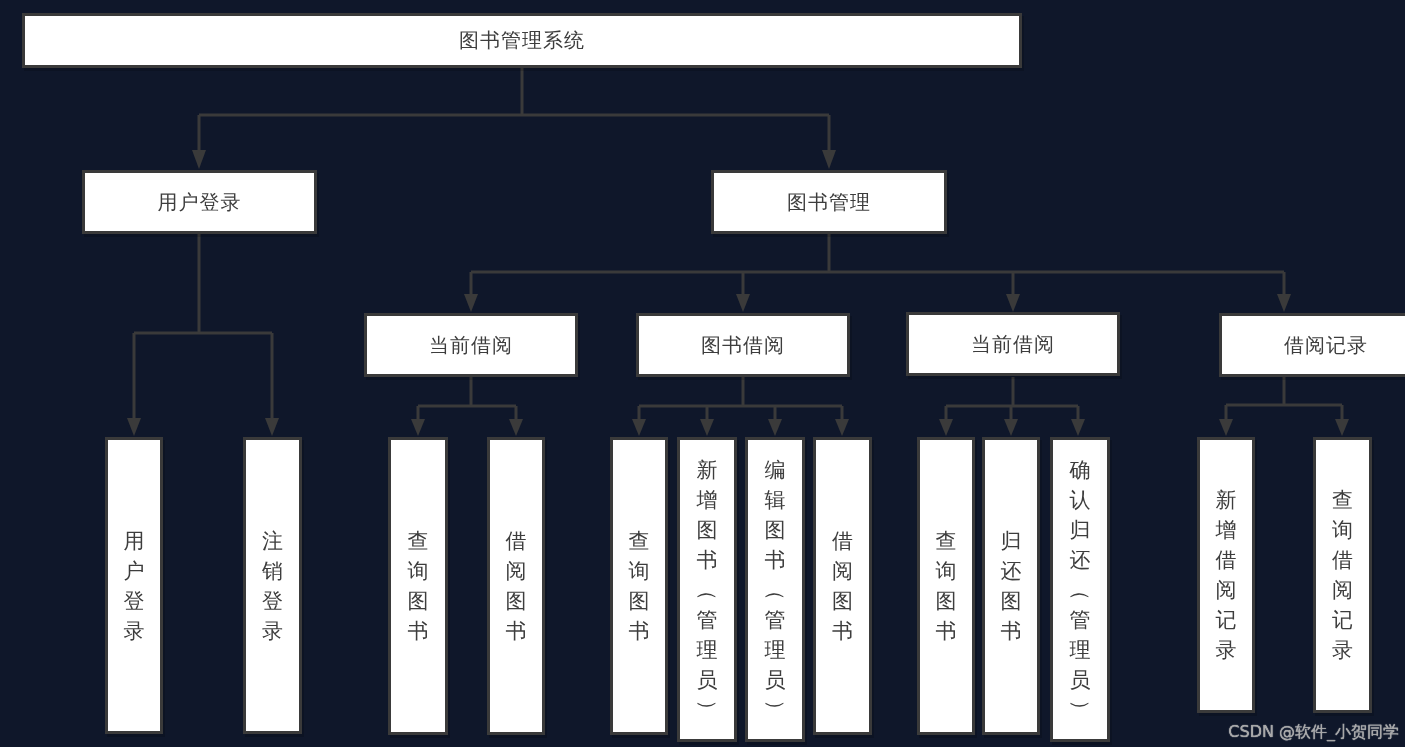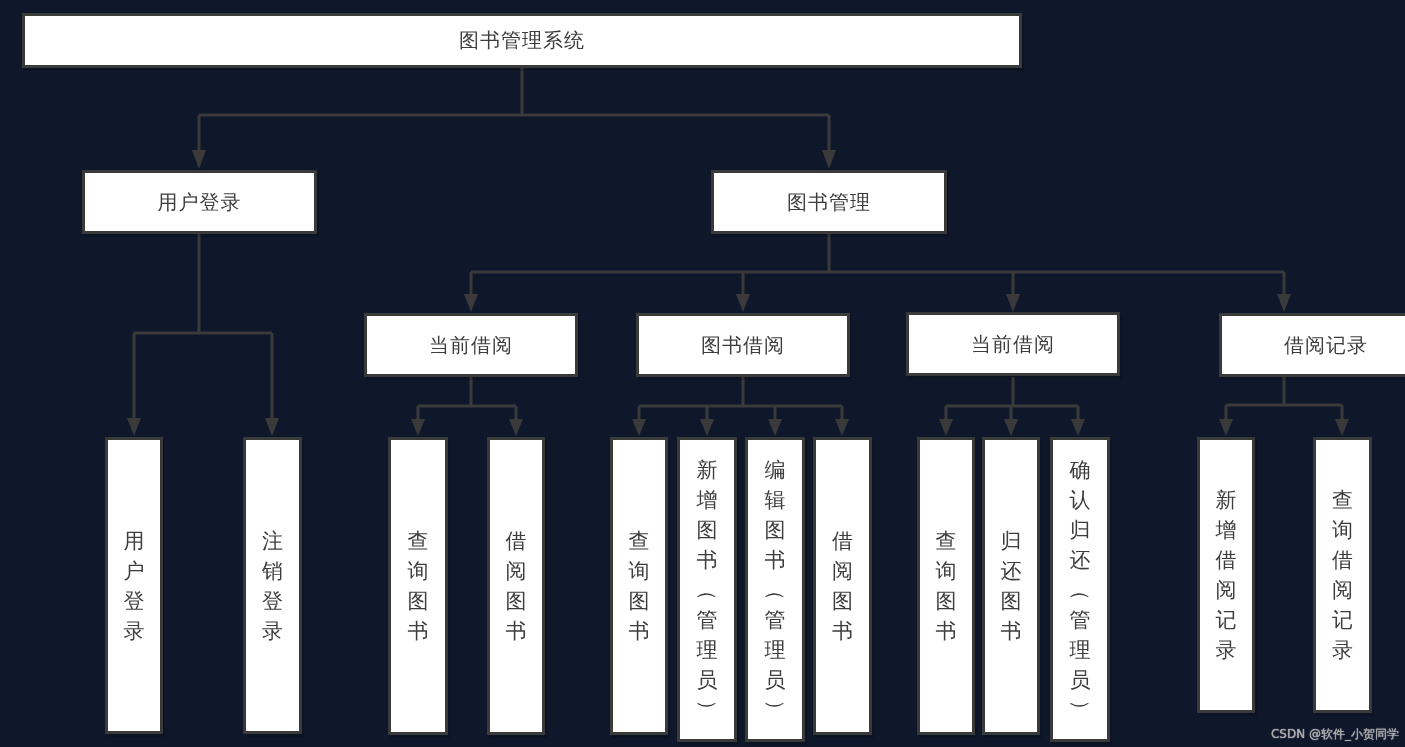--- a/index.html
+++ b/index.html
@@ -13,21 +13,21 @@
     border:3px solid #3a3a3a; color:#3d3d3d; z-index:1;
     display:flex; align-items:center; justify-content:center;
     box-shadow:2px 3px 0 rgba(0,0,0,0.16);
   }
   .hnode { font-size:20px; letter-spacing:1px; white-space:nowrap; }
   .vnode .vlabel { display:flex; flex-direction:column; align-items:center; font-size:21px; }
   .vchar { display:block; height:30px; line-height:30px; text-align:center; }
   .vchar.rot { transform:rotate(90deg); }
   .watermark {
     position:absolute; right:6px; bottom:4px; z-index:3;
-    font-size:12px; color:rgba(162,162,162,0.92); white-space:nowrap;
+    font-size:16px; color:rgba(162,162,162,0.92); white-space:nowrap;
     text-shadow:0 0 1px #ffffff;
   }
 </style>
 </head>
 <body>
 
 <div class="stage">
 
   <svg class="connectors" width="1405" height="747" viewBox="0 0 1405 747">
     <g stroke="#3a3a3a" stroke-width="3" fill="none">

